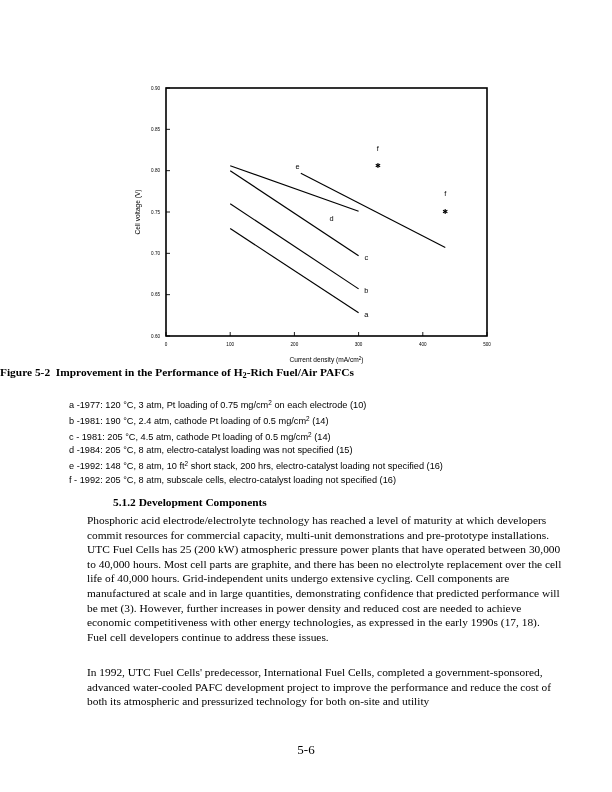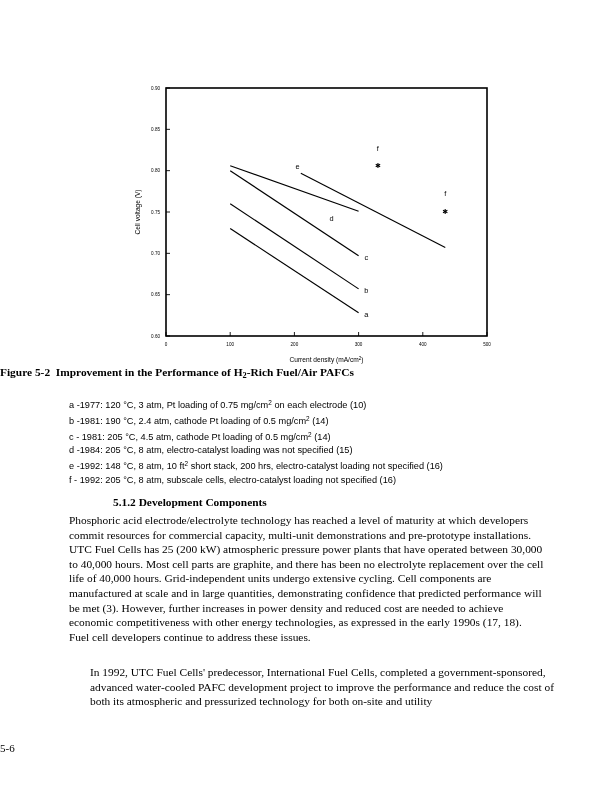--- a/index.html
+++ b/index.html
@@ -55,35 +55,35 @@
   .section-heading {
     position:absolute;
     left:69px; top:496px;
     width:480px;
     font-weight:bold;
     font-size:11.4px;
     margin-left:44px;
   }
   .para {
     position:absolute;
-    left:69px;
+    left:87px;
     width:475px;
     font-size:11.4px;
     line-height:14.6px;
     text-align:left;
   }
   #para-1 { top:513px; }
-  #para-2 { top:665px;margin-left:21px; }
+  #para-2 { top:665px; }
 
   .page-number {
     position:absolute;
     left:0; top:742px;
     width:612px;
-    text-align:left;
-    font-size:11px;
+    text-align:center;
+    font-size:13px;
   }
 
   
   .tick-label { font-family:"Liberation Sans", sans-serif; font-size:4.6px; fill:#000; }
   .axis-title { font-family:"Liberation Sans", sans-serif; font-size:6.6px; fill:#000; }
   .curve-label { font-family:"Liberation Sans", sans-serif; font-size:7.4px; fill:#000; }
 </style>
 </head>
 <body>
 

